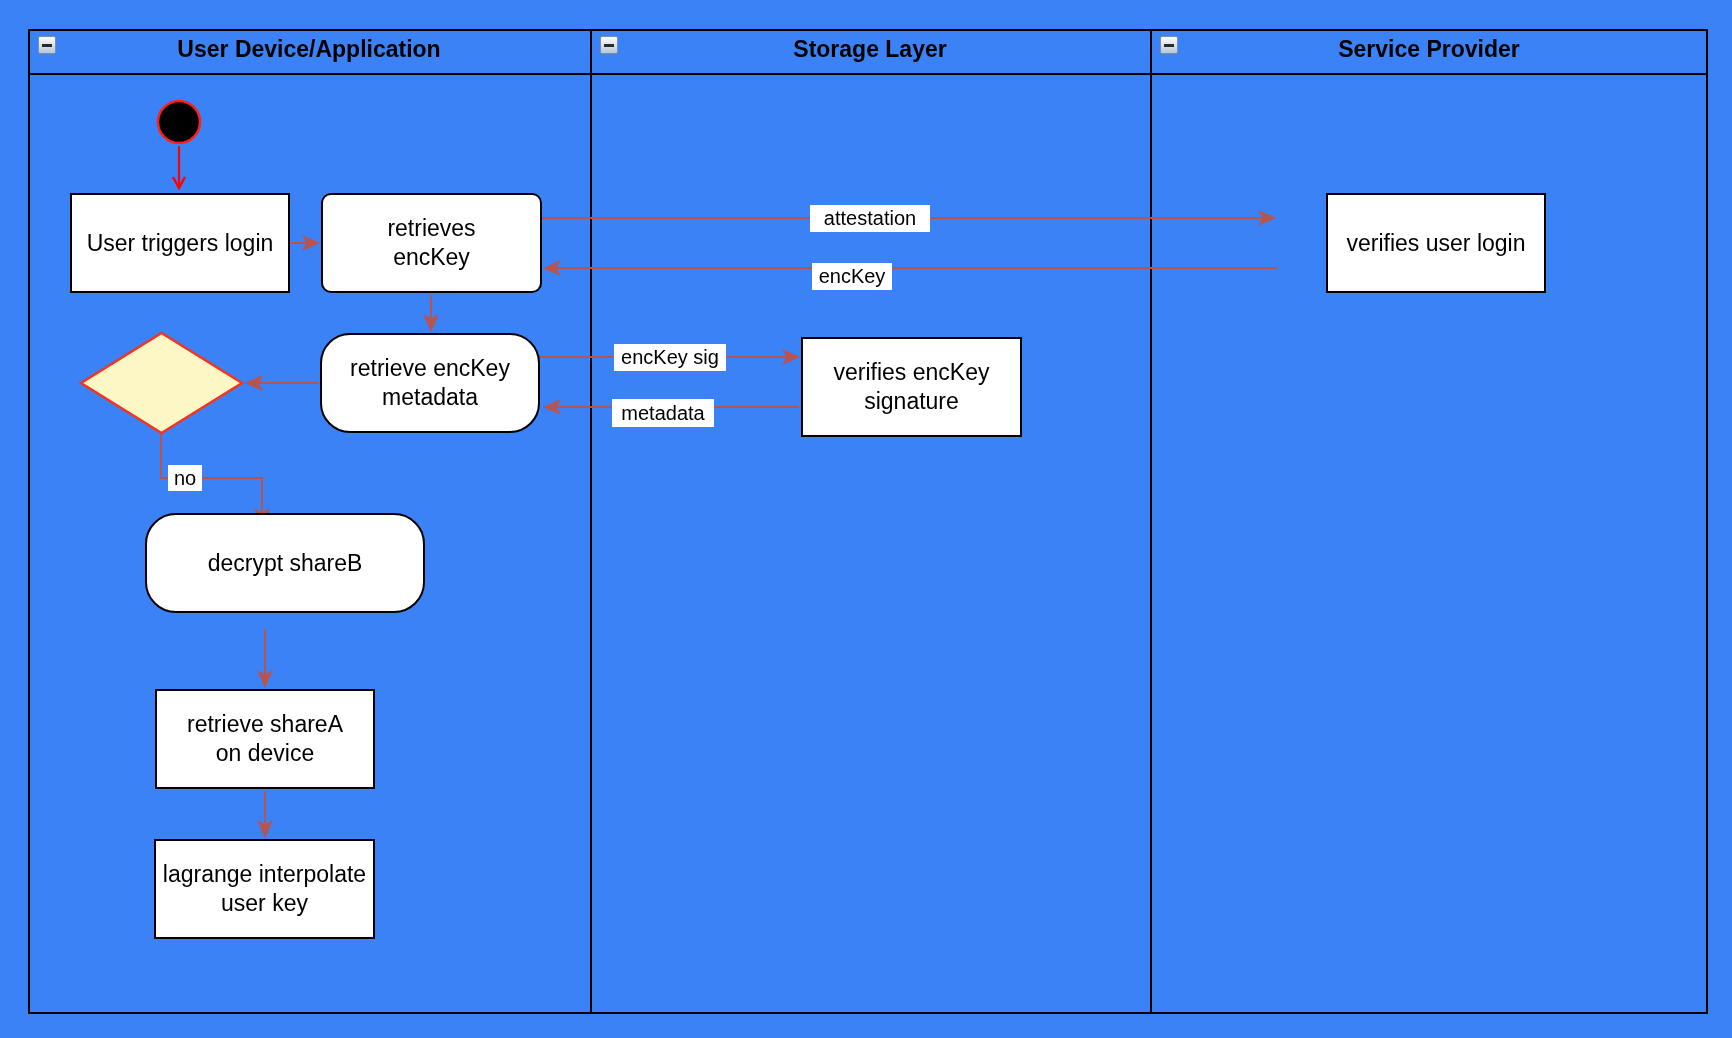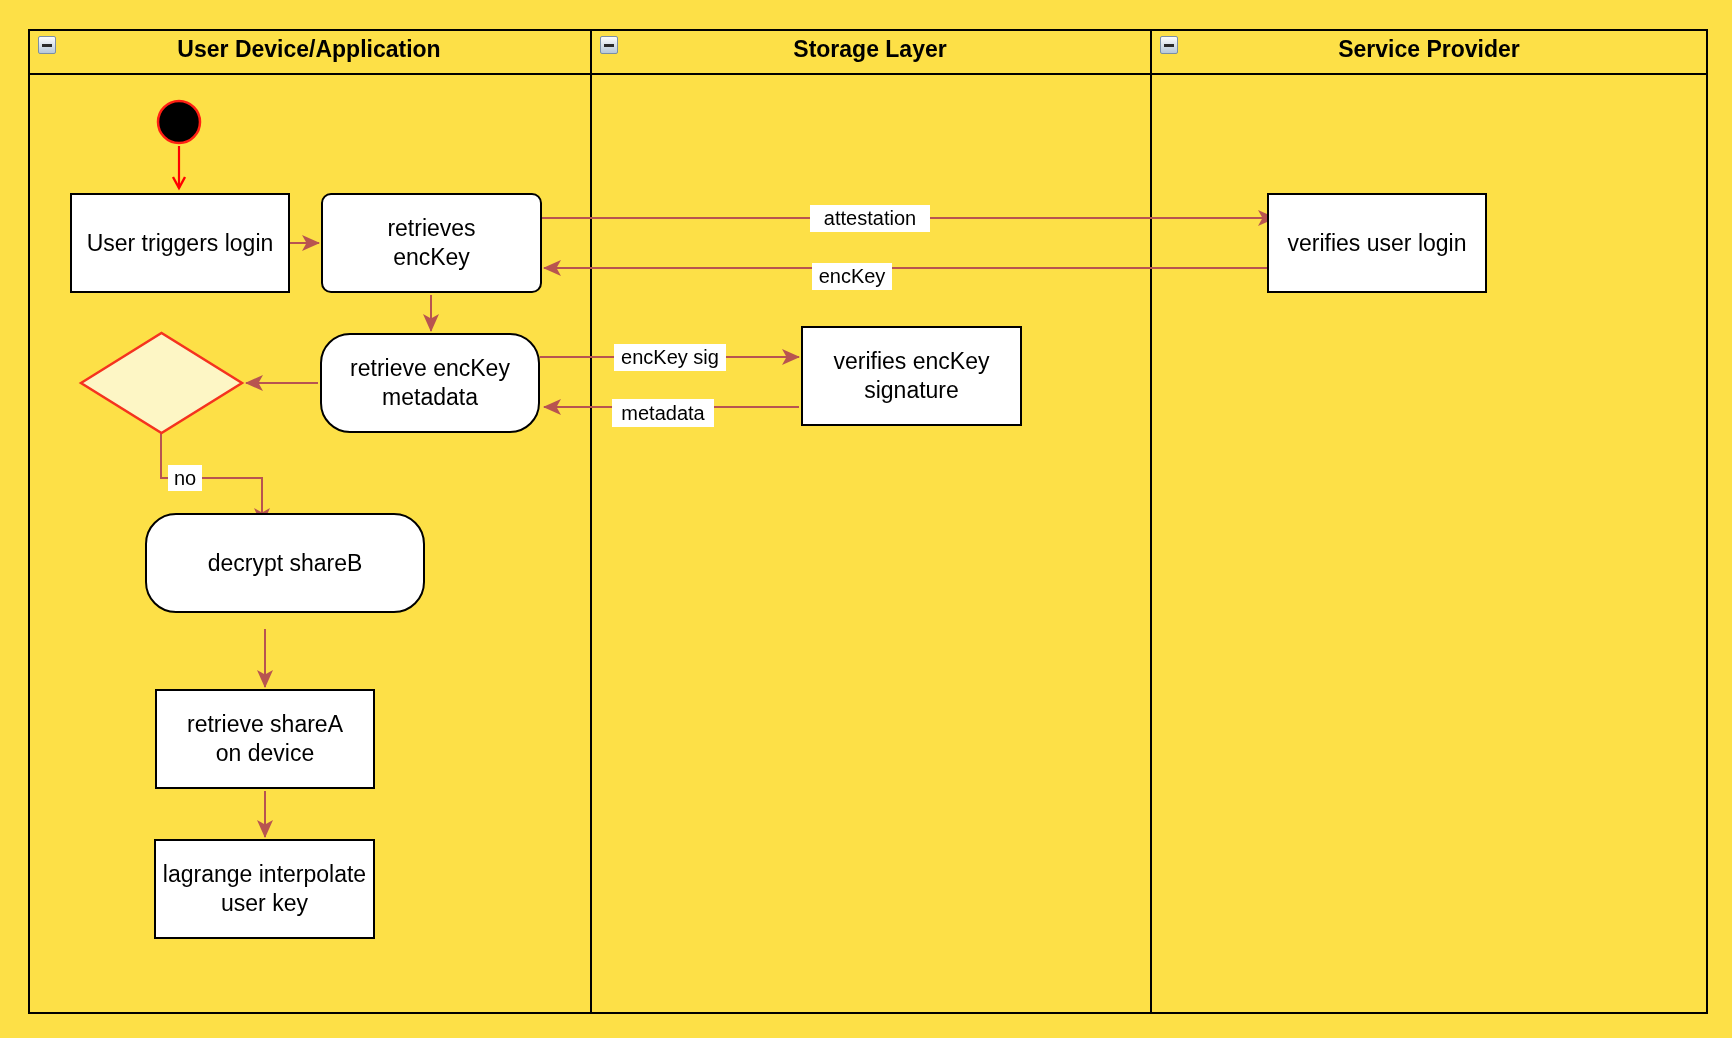--- a/index.html
+++ b/index.html
@@ -1,20 +1,20 @@
 <!DOCTYPE html>
 <html><head>
 <meta charset="utf-8">
 <style>
   html, body { margin: 0; padding: 0; background: #ffffff; }
   .canvas {
     position: relative;
     width: 1732px;
     height: 1038px;
-    background: #fde047;
+    background: #3b82f6;
     font-family: "Liberation Sans", sans-serif;
     color: #000;
     overflow: hidden;
   }
   
   .outer-border {
     position: absolute; left: 28px; top: 29px;
     width: 1680px; height: 985px;
     border: 2px solid #000; box-sizing: border-box;
     z-index: 1;
@@ -120,30 +120,30 @@
 
   <div class="node" style="left:70px; top:193px; width:220px; height:100px;">
     <span class="node-label">User triggers login</span>
   </div>
 
   <div class="node" style="left:321px; top:193px; width:221px; height:100px;border-radius:10px;">
     <span class="node-label">retrieves
 encKey</span>
   </div>
 
-  <div class="node" style="left:1267px; top:193px; width:220px; height:100px;text-align:center;">
+  <div class="node" style="left:1326px; top:193px; width:220px; height:100px;text-align:center;">
     <span class="node-label">verifies user login</span>
   </div>
 
   <div class="node" style="left:320px; top:333px; width:220px; height:100px;border-radius:30px;">
     <span class="node-label">retrieve encKey
 metadata</span>
   </div>
 
-  <div class="node" style="left:801px; top:326px; width:221px; height:100px;">
+  <div class="node" style="left:801px; top:337px; width:221px; height:100px;">
     <span class="node-label">verifies encKey
 signature</span>
   </div>
 
   <div class="node" style="left:145px; top:513px; width:280px; height:100px;border-radius:31px;">
     <span class="node-label">decrypt shareB</span>
   </div>
 
   <div class="node" style="left:155px; top:689px; width:220px; height:100px;">
     <span class="node-label">retrieve shareA

